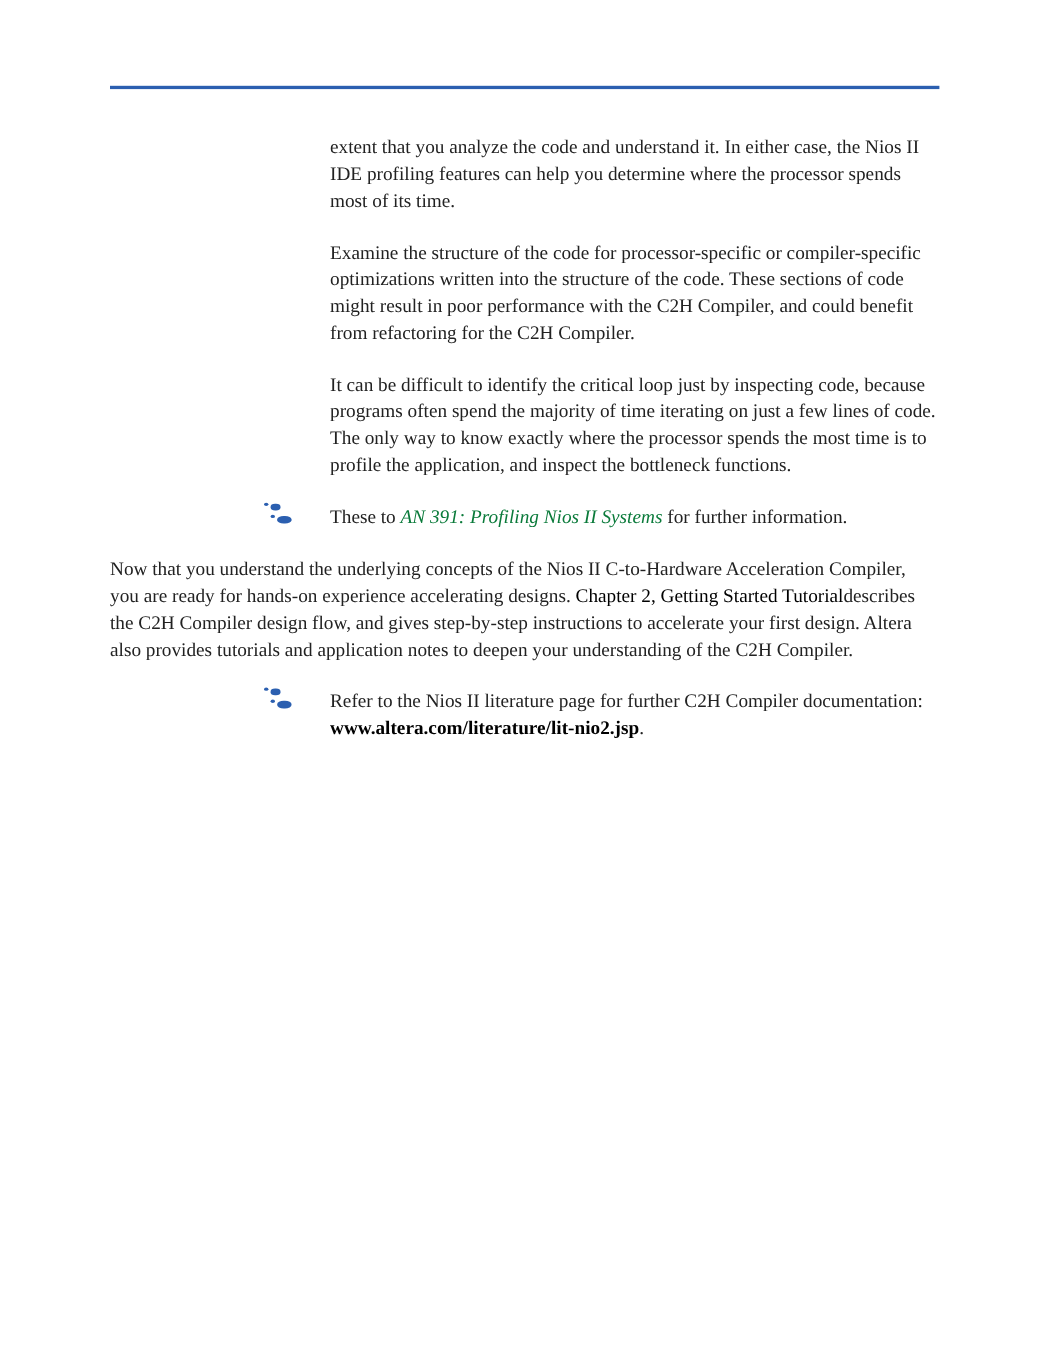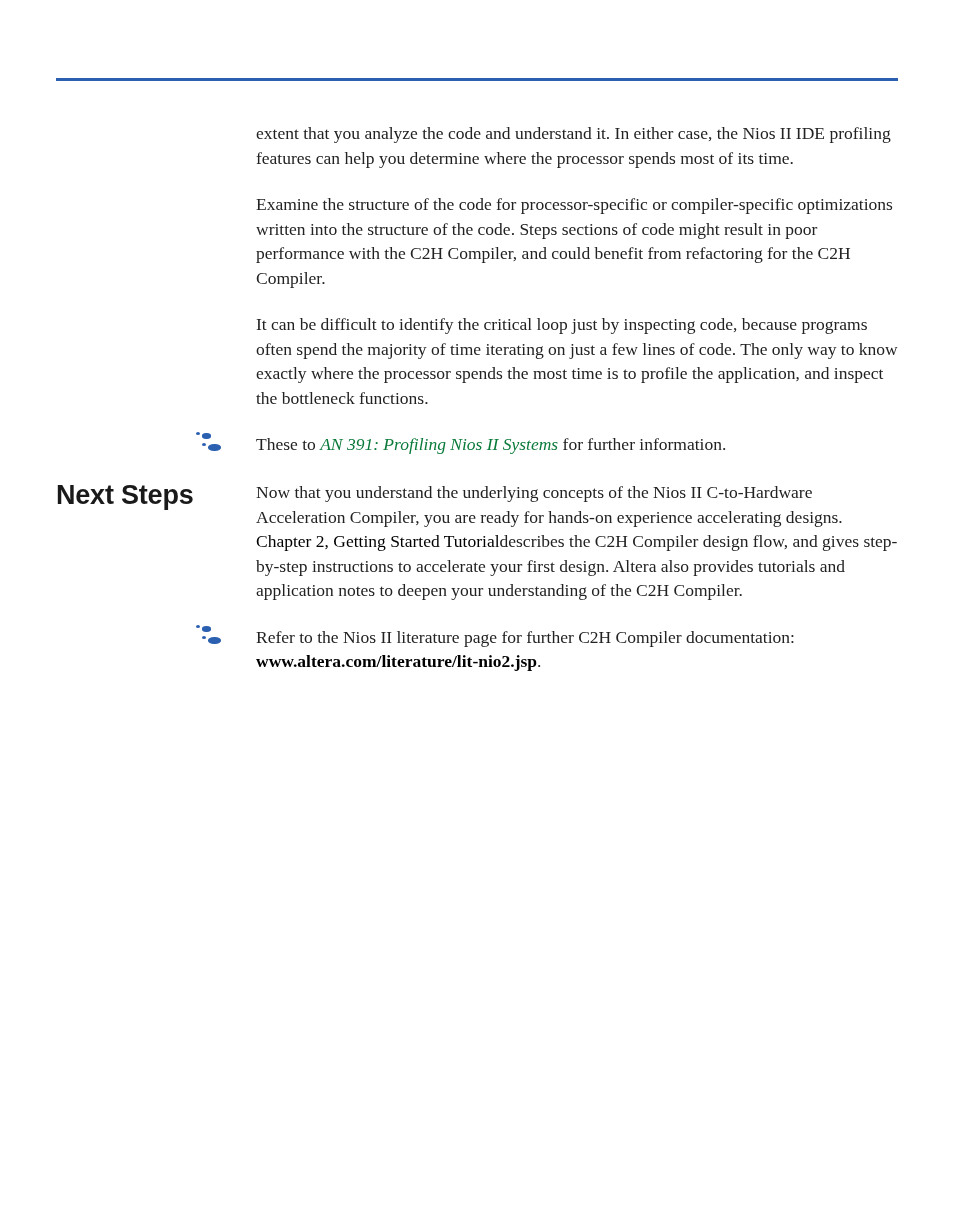--- a/index.html
+++ b/index.html
@@ -8,21 +8,21 @@
       box-sizing: border-box;
     }
     body {
       font-family: "Palatino Linotype", Palatino, "Book Antiqua", Georgia, serif;
       background: #ffffff;
       width: 954px;
       height: 1227px;
       position: relative;
     }
     .page {
-      padding: 0 56px;
+      padding: 0 100px;
     }
     .top-rule {
       height: 3px;
       background: #2b5fb0;
       margin-top: 78px;
       margin-bottom: 40px;
     }
     .content-row {
       display: flex;
       align-items: flex-start;
@@ -84,21 +84,21 @@
 </head>
 <body>
 
 <div class="page">
   <div class="top-rule"></div>
 
   <div class="content-row">
     <div class="left-col"></div>
     <div class="right-col">
       <div class="paragraph">extent that you analyze the code and understand it. In either case, the Nios II IDE profiling features can help you determine where the processor spends most of its time.</div>
-      <div class="paragraph">Examine the structure of the code for processor-specific or compiler-specific optimizations written into the structure of the code. Steps sections of code might result in poor performance with the C2H Compiler, and could benefit from refactoring for the C2H Compiler.</div>
+      <div class="paragraph">Examine the structure of the code for processor-specific or compiler-specific optimizations written into the structure of the code. These sections of code might result in poor performance with the C2H Compiler, and could benefit from refactoring for the C2H Compiler.</div>
       <div class="paragraph">It can be difficult to identify the critical loop just by inspecting code, because programs often spend the majority of time iterating on just a few lines of code. The only way to know exactly where the processor spends the most time is to profile the application, and inspect the bottleneck functions.</div>
     </div>
   </div>
 
   <div class="content-row">
     <div class="left-col">
       <div class="footsteps-icon">
         <div class="dot d1"></div>
         <div class="dot d2"></div>
         <div class="dot d3"></div>
@@ -106,23 +106,20 @@
       </div>
     </div>
     <div class="right-col">
       <div class="paragraph">
         <span>These to </span><span class="link-green">AN 391: Profiling Nios II Systems</span><span> for further information.</span>
       </div>
     </div>
   </div>
 
   <div class="content-row" style="margin-top: 14px;">
-    <div class="left-col" style="justify-content: flex-start; padding-right: 0;">
-      <div class="heading">Next Steps</div>
-    </div>
     <div class="right-col">
       <div class="paragraph">
         <span>Now that you understand the underlying concepts of the Nios II C-to-Hardware Acceleration Compiler, you are ready for hands-on experience accelerating designs. </span><span class="link-green-noitalic">Chapter 2, Getting Started Tutorial</span><span>describes the C2H Compiler design flow, and gives step-by-step instructions to accelerate your first design. Altera also provides tutorials and application notes to deepen your understanding of the C2H Compiler.</span>
       </div>
     </div>
   </div>
 
   <div class="content-row">
     <div class="left-col">
       <div class="footsteps-icon">

